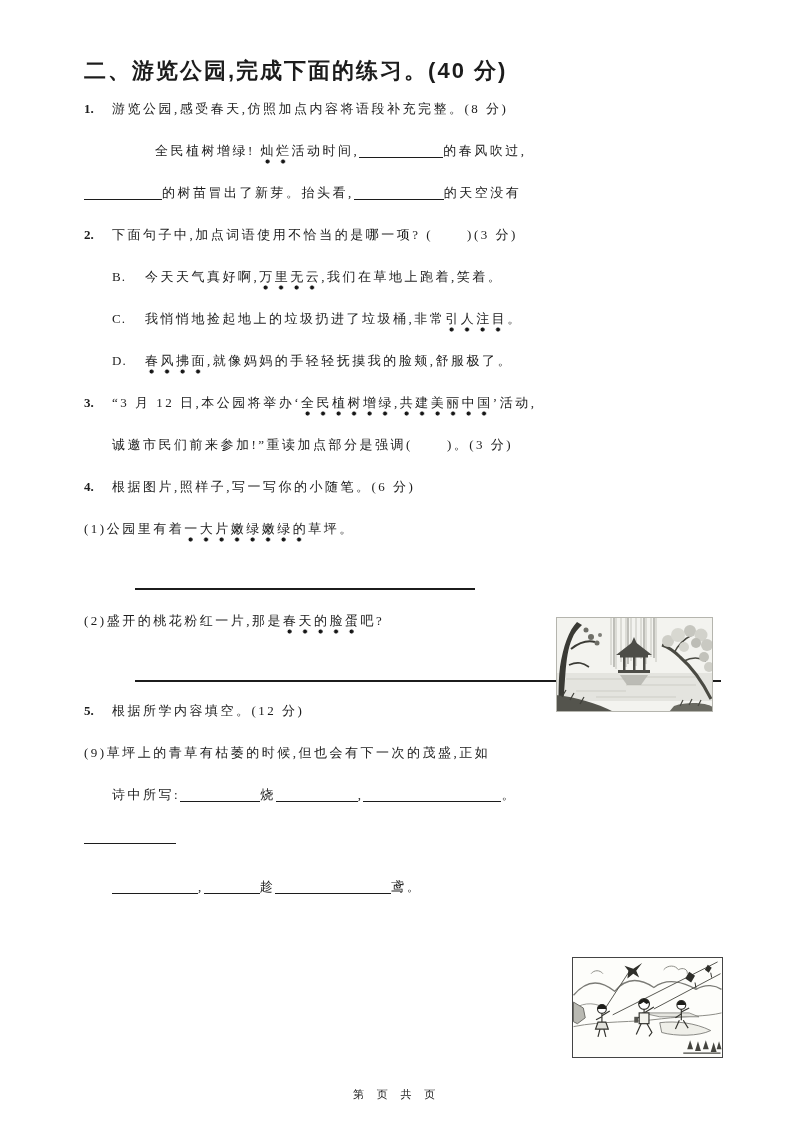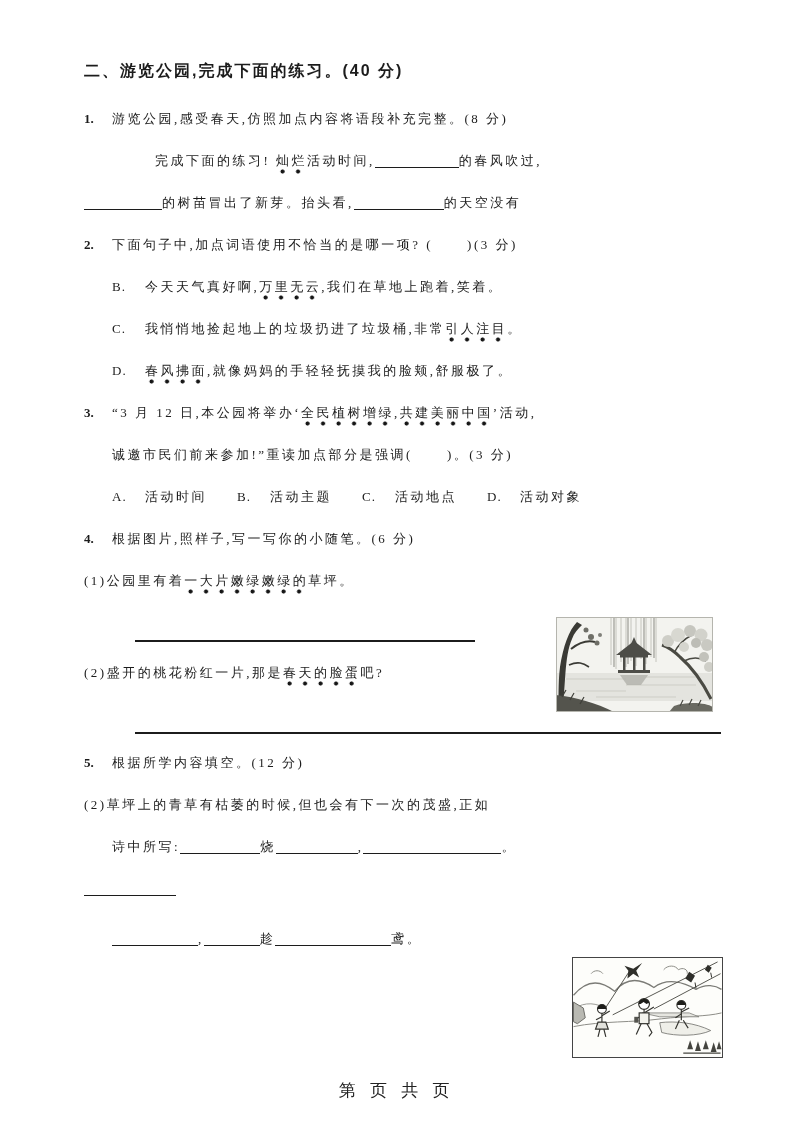--- a/index.html
+++ b/index.html
@@ -6,22 +6,22 @@
   .sheet {
     position:relative; width:793px; height:1122px; margin:0 auto;
     background:#ffffff; overflow:hidden;
     font-family:"Liberation Serif","DejaVu Serif",serif;
     color:#1c1c1c;
   }
   .content { position:absolute; inset:0; padding:54px 50px 0 84px; box-sizing:border-box; }
   .line { font-size:13px; line-height:42px; letter-spacing:2.5px; white-space:nowrap; }
   .section-title {
     font-family:"Liberation Sans","DejaVu Sans",sans-serif;
-    font-weight:bold; font-size:16px; line-height:34px; letter-spacing:2px;
-    margin-bottom:10px; white-space:nowrap;
+    font-weight:bold; font-size:22px; line-height:34px; letter-spacing:2px;
+    white-space:nowrap;
   }
   .qnum { display:inline-block; width:28px; font-weight:bold; letter-spacing:0; }
   .optlabel { display:inline-block; width:33px; letter-spacing:1px; }
   .ind { margin-left:28px; }
   .ind2 { margin-left:0; }
   .pindent { text-indent:71px; }
   .em {
     background-image:radial-gradient(circle at 0.5em 2.5px, #161616 1.7px, transparent 2.4px);
     background-size:calc(1em + 2.5px) 6px;
     background-repeat:repeat-x;
@@ -30,55 +30,54 @@
   }
   .blank { display:inline-block; height:22px; border-bottom:1.6px solid #1c1c1c; vertical-align:-3px; }
   .gap { display:inline-block; width:34px; }
   .ansline { height:0; border-bottom:2px solid #1c1c1c; }
   #ans1 { width:340px; margin:38px 0 10px 51px; }
   #ans2 { width:586px; margin:38px 0 8px 51px; }
   .q3opts .opt { margin-right:30px; }
   .mt8 { margin-top:8px; }
   .footer {
     position:absolute; left:0; right:0; bottom:20px; text-align:center;
-    font-size:17px; letter-spacing:5px; color:#222;
+    font-size:11px; letter-spacing:5px; color:#222;
   }
   .park-img { position:absolute; left:556px; top:617px; width:157px; height:95px; }
   .kite-img { position:absolute; left:572px; top:957px; width:151px; height:101px;
               border:1.5px solid #444; box-sizing:border-box; background:#fff; }
 </style>
 </head>
 <body>
 
 <div class="sheet">
   <div class="content">
 
     <div class="section-title">二、游览公园,完成下面的练习。(40 分)</div>
 
     <div class="line"><span class="qnum">1.</span><span>游览公园,感受春天,仿照加点内容将语段补充完整。(8 分)</span></div>
-    <div class="line pindent"><span>完成下面的练习! </span><span class="em">灿烂</span><span>活动时间,</span><span class="blank" style="width:84px"></span><span>的春风吹过,</span></div>
+    <div class="line pindent"><span>全民植树增绿! </span><span class="em">灿烂</span><span>活动时间,</span><span class="blank" style="width:84px"></span><span>的春风吹过,</span></div>
     <div class="line"><span class="blank" style="width:78px"></span><span>的树苗冒出了新芽。抬头看,</span><span class="blank" style="width:90px"></span><span>的天空没有</span></div>
 
     <div class="line"><span class="qnum">2.</span><span>下面句子中,加点词语使用不恰当的是哪一项? (</span><span class="gap"></span><span>)(3 分)</span></div>
     <div class="line ind"><span class="optlabel">B.</span><span>今天天气真好啊,</span><span class="em">万里无云</span><span>,我们在草地上跑着,笑着。</span></div>
     <div class="line ind"><span class="optlabel">C.</span><span>我悄悄地捡起地上的垃圾扔进了垃圾桶,非常</span><span class="em">引人注目</span><span>。</span></div>
     <div class="line ind"><span class="optlabel">D.</span><span></span><span class="em">春风拂面</span><span>,就像妈妈的手轻轻抚摸我的脸颊,舒服极了。</span></div>
 
     <div class="line"><span class="qnum">3.</span><span>“3 月 12 日,本公园将举办‘</span><span class="em">全民植树增绿</span><span>,</span><span class="em">共建美丽中国</span><span>’活动,</span></div>
     <div class="line ind"><span>诚邀市民们前来参加!”重读加点部分是强调(</span><span class="gap"></span><span>)。(3 分)</span></div>
-    <div class="line ind q3opts"><span class="opt"><span class="optlabel">A.</span><span>活动时间</span></span><span class="opt"><span class="optlabel">B.</span><span>活动主题</span></span><span class="opt"><span class="optlabel">C.</span><span>活动地点</span></span><span class="opt"><span class="optlabel">D.</span><span>活动对象</span></span></div>
 
     <div class="line"><span class="qnum">4.</span><span>根据图片,照样子,写一写你的小随笔。(6 分)</span></div>
     <div class="line ind2"><span>(1)公园里有着</span><span class="em">一大片嫩绿嫩绿的</span><span>草坪。</span></div>
     <div class="ansline" id="ans1"></div>
     <div class="line ind2"><span>(2)盛开的桃花粉红一片,那是</span><span class="em">春天的脸蛋</span><span>吧?</span></div>
     <div class="ansline" id="ans2"></div>
 
     <div class="line"><span class="qnum">5.</span><span>根据所学内容填空。(12 分)</span></div>
-    <div class="line ind2"><span>(2)草坪上的青草有枯萎的时候,但也会有下一次的茂盛,正如</span></div>
+    <div class="line ind2"><span>(9)草坪上的青草有枯萎的时候,但也会有下一次的茂盛,正如</span></div>
     <div class="line ind"><span>诗中所写:</span><span class="blank" style="width:80px"></span><span>烧</span><span class="blank" style="width:82px"></span><span>,</span><span class="blank" style="width:138px"></span><span>。</span></div>
     <div class="line ind2"><span class="blank" style="width:92px"></span></div>
     <div class="line ind mt8"><span class="blank" style="width:86px"></span><span>,</span><span class="blank" style="width:56px"></span><span>趁</span><span class="blank" style="width:116px"></span><span>鸢。</span></div>
   </div>
 
   <svg class="park-img" viewBox="0 0 157 95" xmlns="http://www.w3.org/2000/svg">
     <rect width="157" height="95" fill="#f3f3ef"></rect>
     <g stroke="#c4c4bd" stroke-width="1">
       <path d="M55 0 v48"></path>
         <path d="M60 0 v52"></path>

